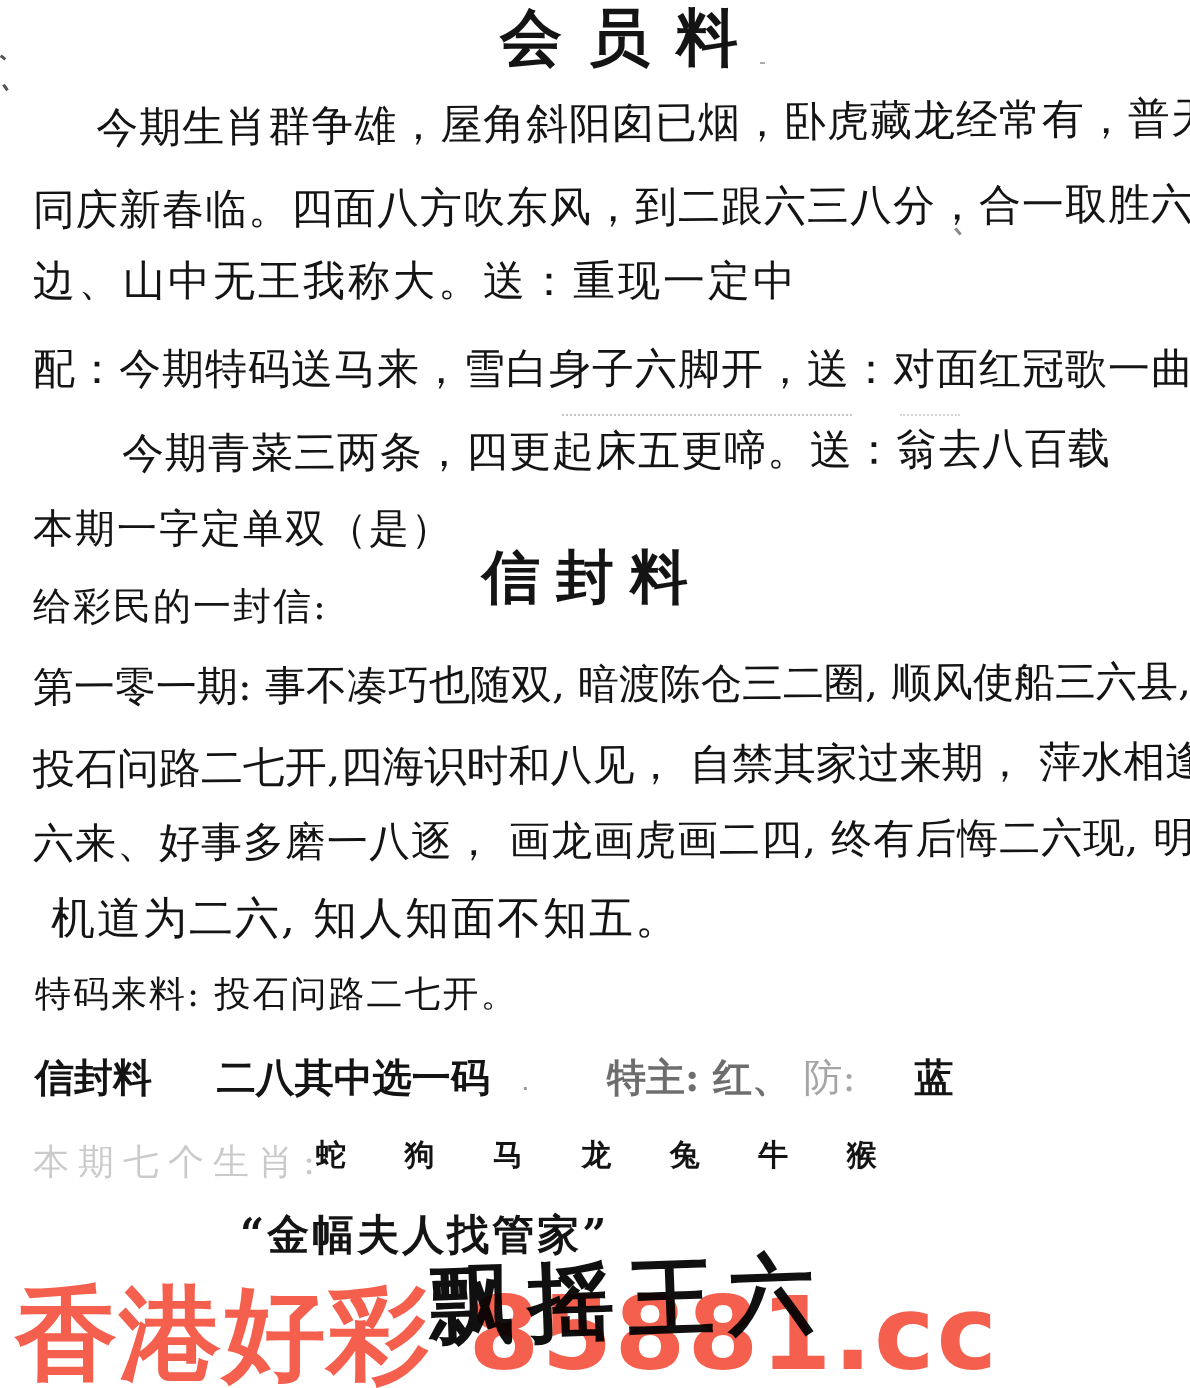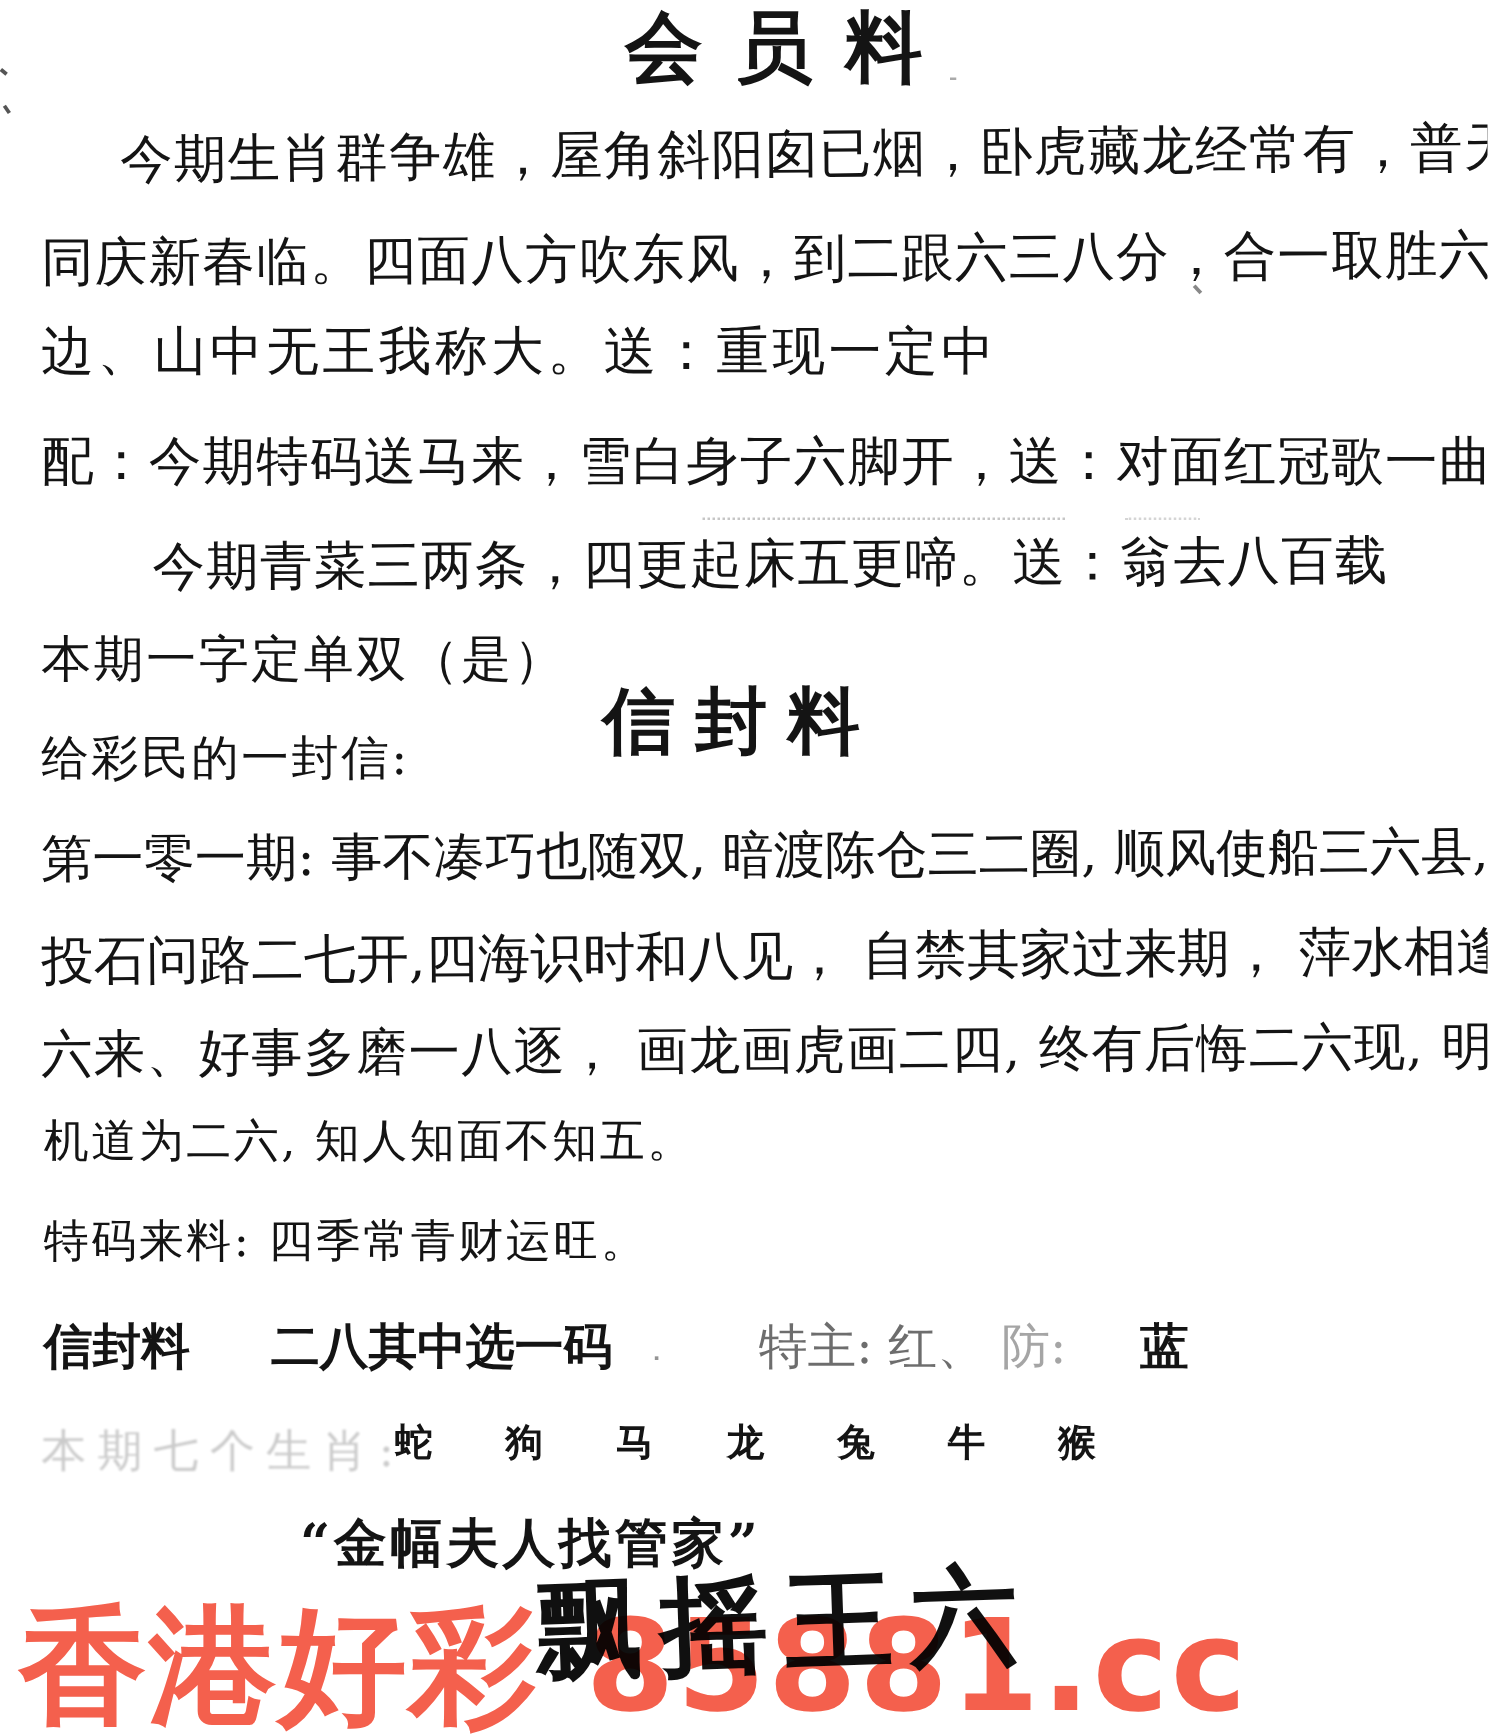--- a/index.html
+++ b/index.html
@@ -32,29 +32,29 @@
   .m4{left:33px;top:346px;font-size:42px;letter-spacing:1px;}
   .m5{left:122px;top:428px;font-size:42px;letter-spacing:1px;transform:rotate(-0.3deg);}
   .m6{left:33px;top:506px;font-size:40px;letter-spacing:2px;}
 
   .letter-label{left:33px;top:586px;font-size:38px;letter-spacing:2px;}
 
   
   .e1{left:33px;top:662px;font-size:41px;letter-spacing:0px;transform:rotate(-0.3deg);}
   .e2{left:33px;top:742px;font-size:42px;letter-spacing:0px;transform:rotate(-0.4deg);}
   .e3{left:33px;top:818px;font-size:41px;letter-spacing:1px;transform:rotate(-0.3deg);}
-  .e4{left:35px;top:894px;font-size:36px;letter-spacing:2px;}
+  .e4{left:51px;top:894px;font-size:44px;letter-spacing:2px;}
   .e5{left:35px;top:974px;font-size:36px;letter-spacing:2px;}
 
   
   .sel{left:35px;top:1056px;font-size:39px;}
   .sel .b{font-weight:700;}
   .sel .gap1{display:inline-block;width:40px;}
   .sel .gap2{display:inline-block;width:34px;}
-  .sel .dim1{opacity:.62;}
+  .sel .dim1{opacity:.62;font-weight:bold;}
   .sel .dim2{opacity:.38;filter:blur(.4px);}
   .sel .dot{opacity:.45;font-size:26px;vertical-align:middle;padding:0 10px;}
 
   
   .zfade{left:33px;top:1142px;font-size:36px;letter-spacing:9px;
          opacity:.22;filter:blur(.7px);}
   .zanimals{left:316px;top:1138px;font-size:30px;font-weight:700;
             letter-spacing:24px;}
 
   
@@ -105,21 +105,21 @@
   <div class="line m5">今期青菜三两条，四更起床五更啼。送：翁去八百载</div>
   <div class="line m6">本期一字定单双（是）</div>
 
   <div class="line title-env">信封料</div>
   <div class="line letter-label">给彩民的一封信:</div>
 
   <div class="line e1">第一零一期: 事不凑巧也随双, 暗渡陈仓三二圈, 顺风使船三六县,</div>
   <div class="line e2">投石问路二七开,四海识时和八见， 自禁其家过来期， 萍水相逢一</div>
   <div class="line e3">六来、好事多磨一八逐， 画龙画虎画二四, 终有后悔二六现, 明修</div>
   <div class="line e4">机道为二六, 知人知面不知五。</div>
-  <div class="line e5">特码来料: 四季常青财运旺。</div>
+  <div class="line e5">特码来料: 投石问路二七开。</div>
 
   <div class="line sel">
     <span class="b">信封料</span>
     <span class="gap1"></span>
     <span class="b">二八其中选一码</span>
     <span class="dot">．</span>
     <span class="gap2"></span>
     <span class="dim1">特主: 红、</span>
     <span class="dim2">防:</span>
     <span class="gap2"></span>

